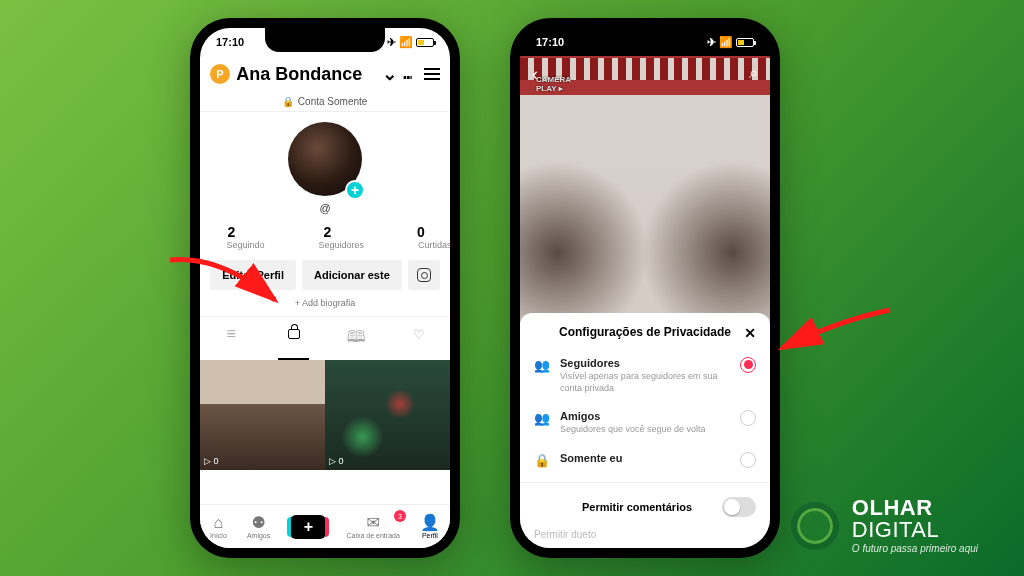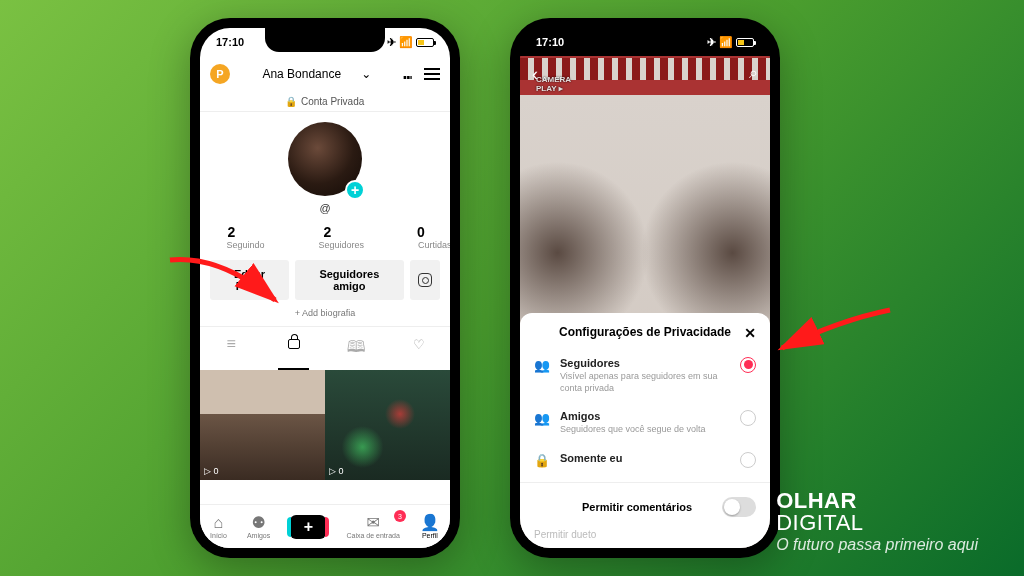--- a/index.html
+++ b/index.html
@@ -29,21 +29,21 @@
   .battery { width:18px; height:9px; border:1px solid #000; border-radius:2px; position:relative; }
   .battery::after { content:""; position:absolute; right:-3px; top:2px; width:2px; height:4px; background:#000; border-radius:0 1px 1px 0; }
   .battery.yellow::before { content:""; position:absolute; left:1px; top:1px; width:6px; height:5px; background:#f5c518; }
 
   
   .header {
     display:flex; align-items:center; justify-content:space-between;
     padding: 4px 10px; height: 36px;
   }
   .p-badge { width:20px; height:20px; background:#f5a623; border-radius:50%; color:#fff; font-size:11px; font-weight:bold; display:flex; align-items:center; justify-content:center; }
-  .profile-name { font-size:12px; font-weight:400; display:flex; align-items:center; gap:20px; }
+  .profile-name { font-size:18px; font-weight:700; display:flex; align-items:center; gap:20px; }
   .header-right { display:flex; gap:12px; align-items:center; }
   .burger { display:flex; flex-direction:column; gap:3px; }
   .burger span { width:16px; height:2px; background:#000; }
   .private-badge { text-align:center; font-size:10px; color:#555; padding:4px 0; border-bottom:1px solid #eee; }
   .avatar-wrap { display:flex; justify-content:center; padding:10px 0 6px; position:relative; }
   .avatar { width:74px; height:74px; border-radius:50%; background:radial-gradient(circle at 40% 35%, #6b4a3a 0%, #2a1a12 55%, #120a06 100%); position:relative; }
   .plus-badge { position:absolute; bottom:2px; right:calc(50% - 40px); width:20px; height:20px; background:#00d1d6; border-radius:50%; color:#fff; display:flex; align-items:center; justify-content:center; font-size:14px; font-weight:bold; border:2px solid #fff; }
   .username { text-align:center; font-size:11px; color:#333; padding-bottom:6px; }
   .stats { display:flex; justify-content:center; gap:26px; padding:4px 0 10px; }
   .stat { text-align:center; }
@@ -116,21 +116,21 @@
   
   .arrow { position:absolute; pointer-events:none; }
   .arrow svg { overflow:visible; }
 
   
   .logo { position:absolute; right:46px; bottom:22px; color:#fff; }
   .logo .ring { width:48px; height:48px; border:6px solid rgba(20,100,40,0.9); border-radius:50%; display:inline-block; vertical-align:middle; box-shadow:inset 0 0 0 3px rgba(120,200,80,.6); margin-right:8px; }
   .logo .text { display:inline-block; vertical-align:middle; }
   .logo .brand { font-size:22px; font-weight:700; letter-spacing:0.5px; line-height:1; }
   .logo .brand .dig { font-weight:400; }
-  .logo .tag { font-size:16px; font-style:italic; color:rgba(255,255,255,0.85); margin-top:2px; }
+  .logo .tag { font-size:10px; font-style:italic; color:rgba(255,255,255,0.85); margin-top:2px; }
 </style>
 </head>
 <body>
 
 <div class="phone left">
   <div class="screen">
     <div class="notch"></div>
     <div class="status-bar">
       <span class="status-left">17:10</span>
       <span class="status-right">
@@ -149,21 +149,21 @@
       <span class="header-right">
         <span style="font-size:14px">⑉</span>
         <span class="burger">
             <span></span>
             <span></span>
             <span></span>
           </span>
       </span>
     </div>
 
-    <div class="private-badge">🔒 Conta Privada</div>
+    <div class="private-badge">🔒 Conta Somente</div>
 
     <div class="avatar-wrap">
       <div class="avatar"></div>
       <div class="plus-badge">+</div>
     </div>
     <div class="username">@</div>
 
     <div class="stats">
       <div class="stat">
         <div class="stat-num">2</div>
@@ -174,21 +174,21 @@
         <div class="stat-label">Seguidores</div>
       </div>
       <div class="stat">
         <div class="stat-num">0</div>
         <div class="stat-label">Curtidas</div>
       </div>
     </div>
 
     <div class="buttons-row">
       <button class="btn">Editar Perfil</button>
-      <button class="btn">Seguidores amigo</button>
+      <button class="btn">Adicionar este</button>
       <button class="btn small">
           <span class="ig-icon"></span>
         </button>
     </div>
     <div class="add-bio">+ Add biografia</div>
 
     <div class="tabs">
       <div class="tab"><span>≡</span></div>
       <div class="tab active"><span class="lock-ic"></span></div>
       <div class="tab"><span>🕮</span></div>

